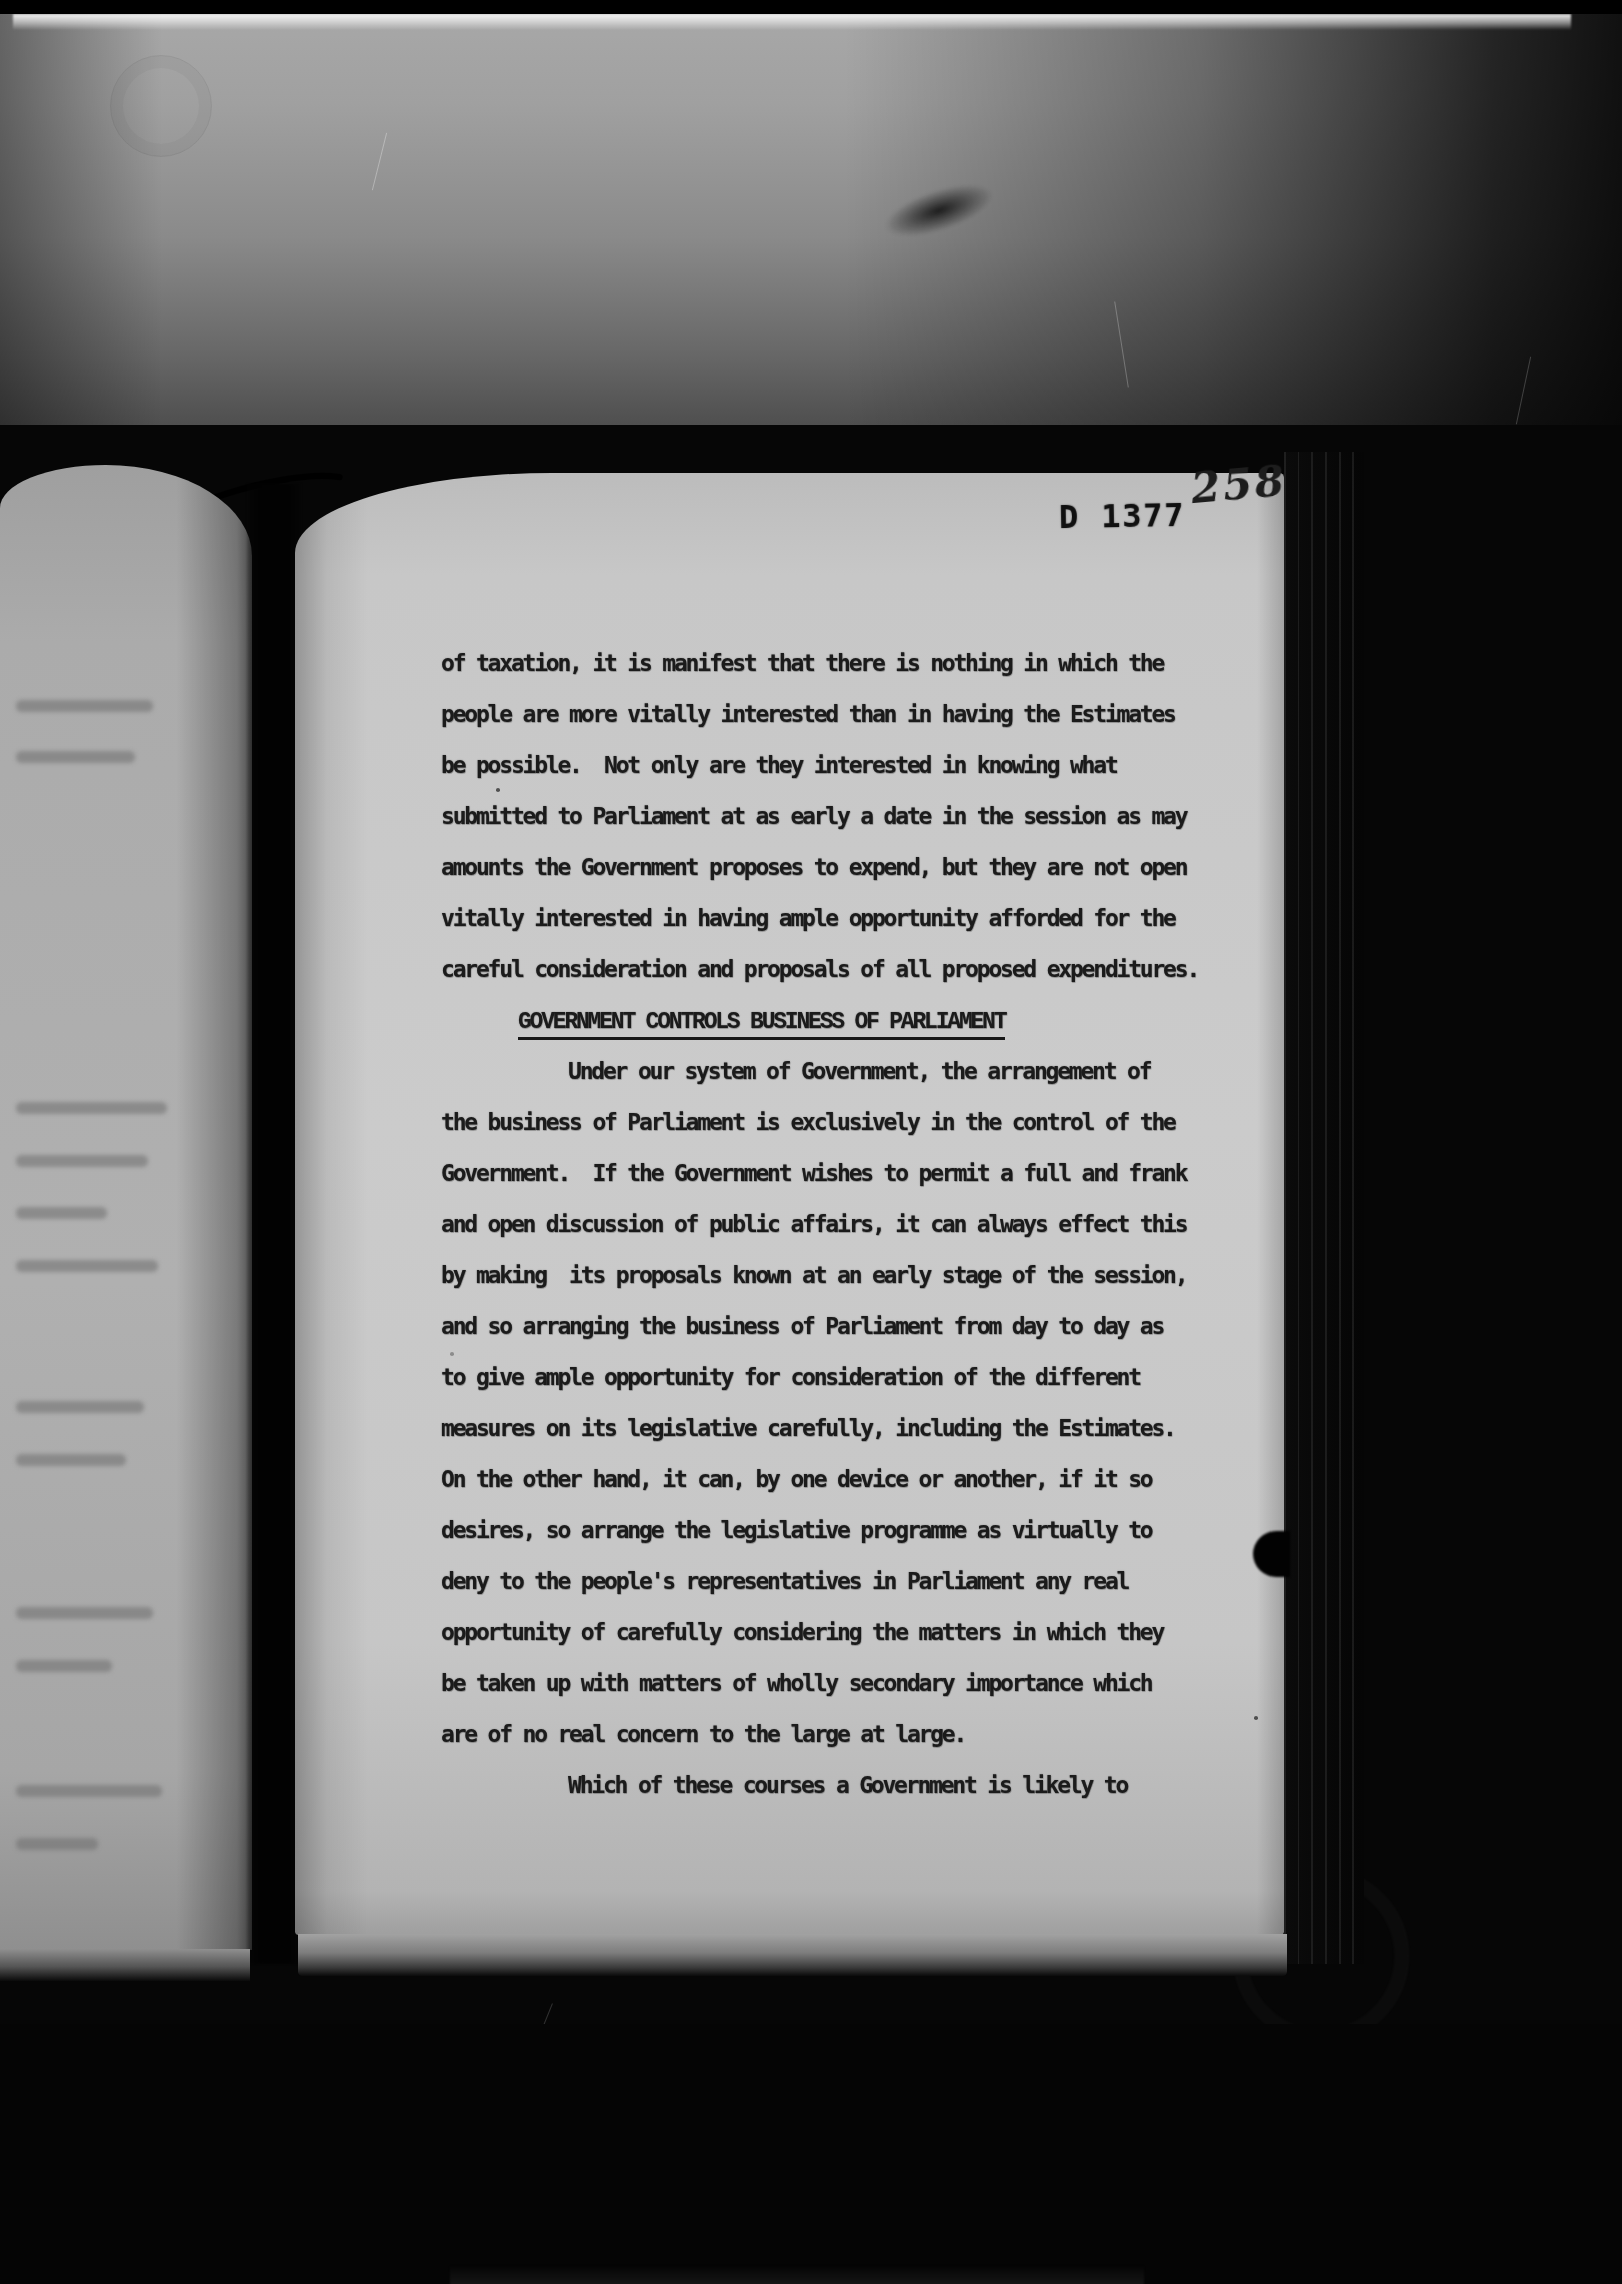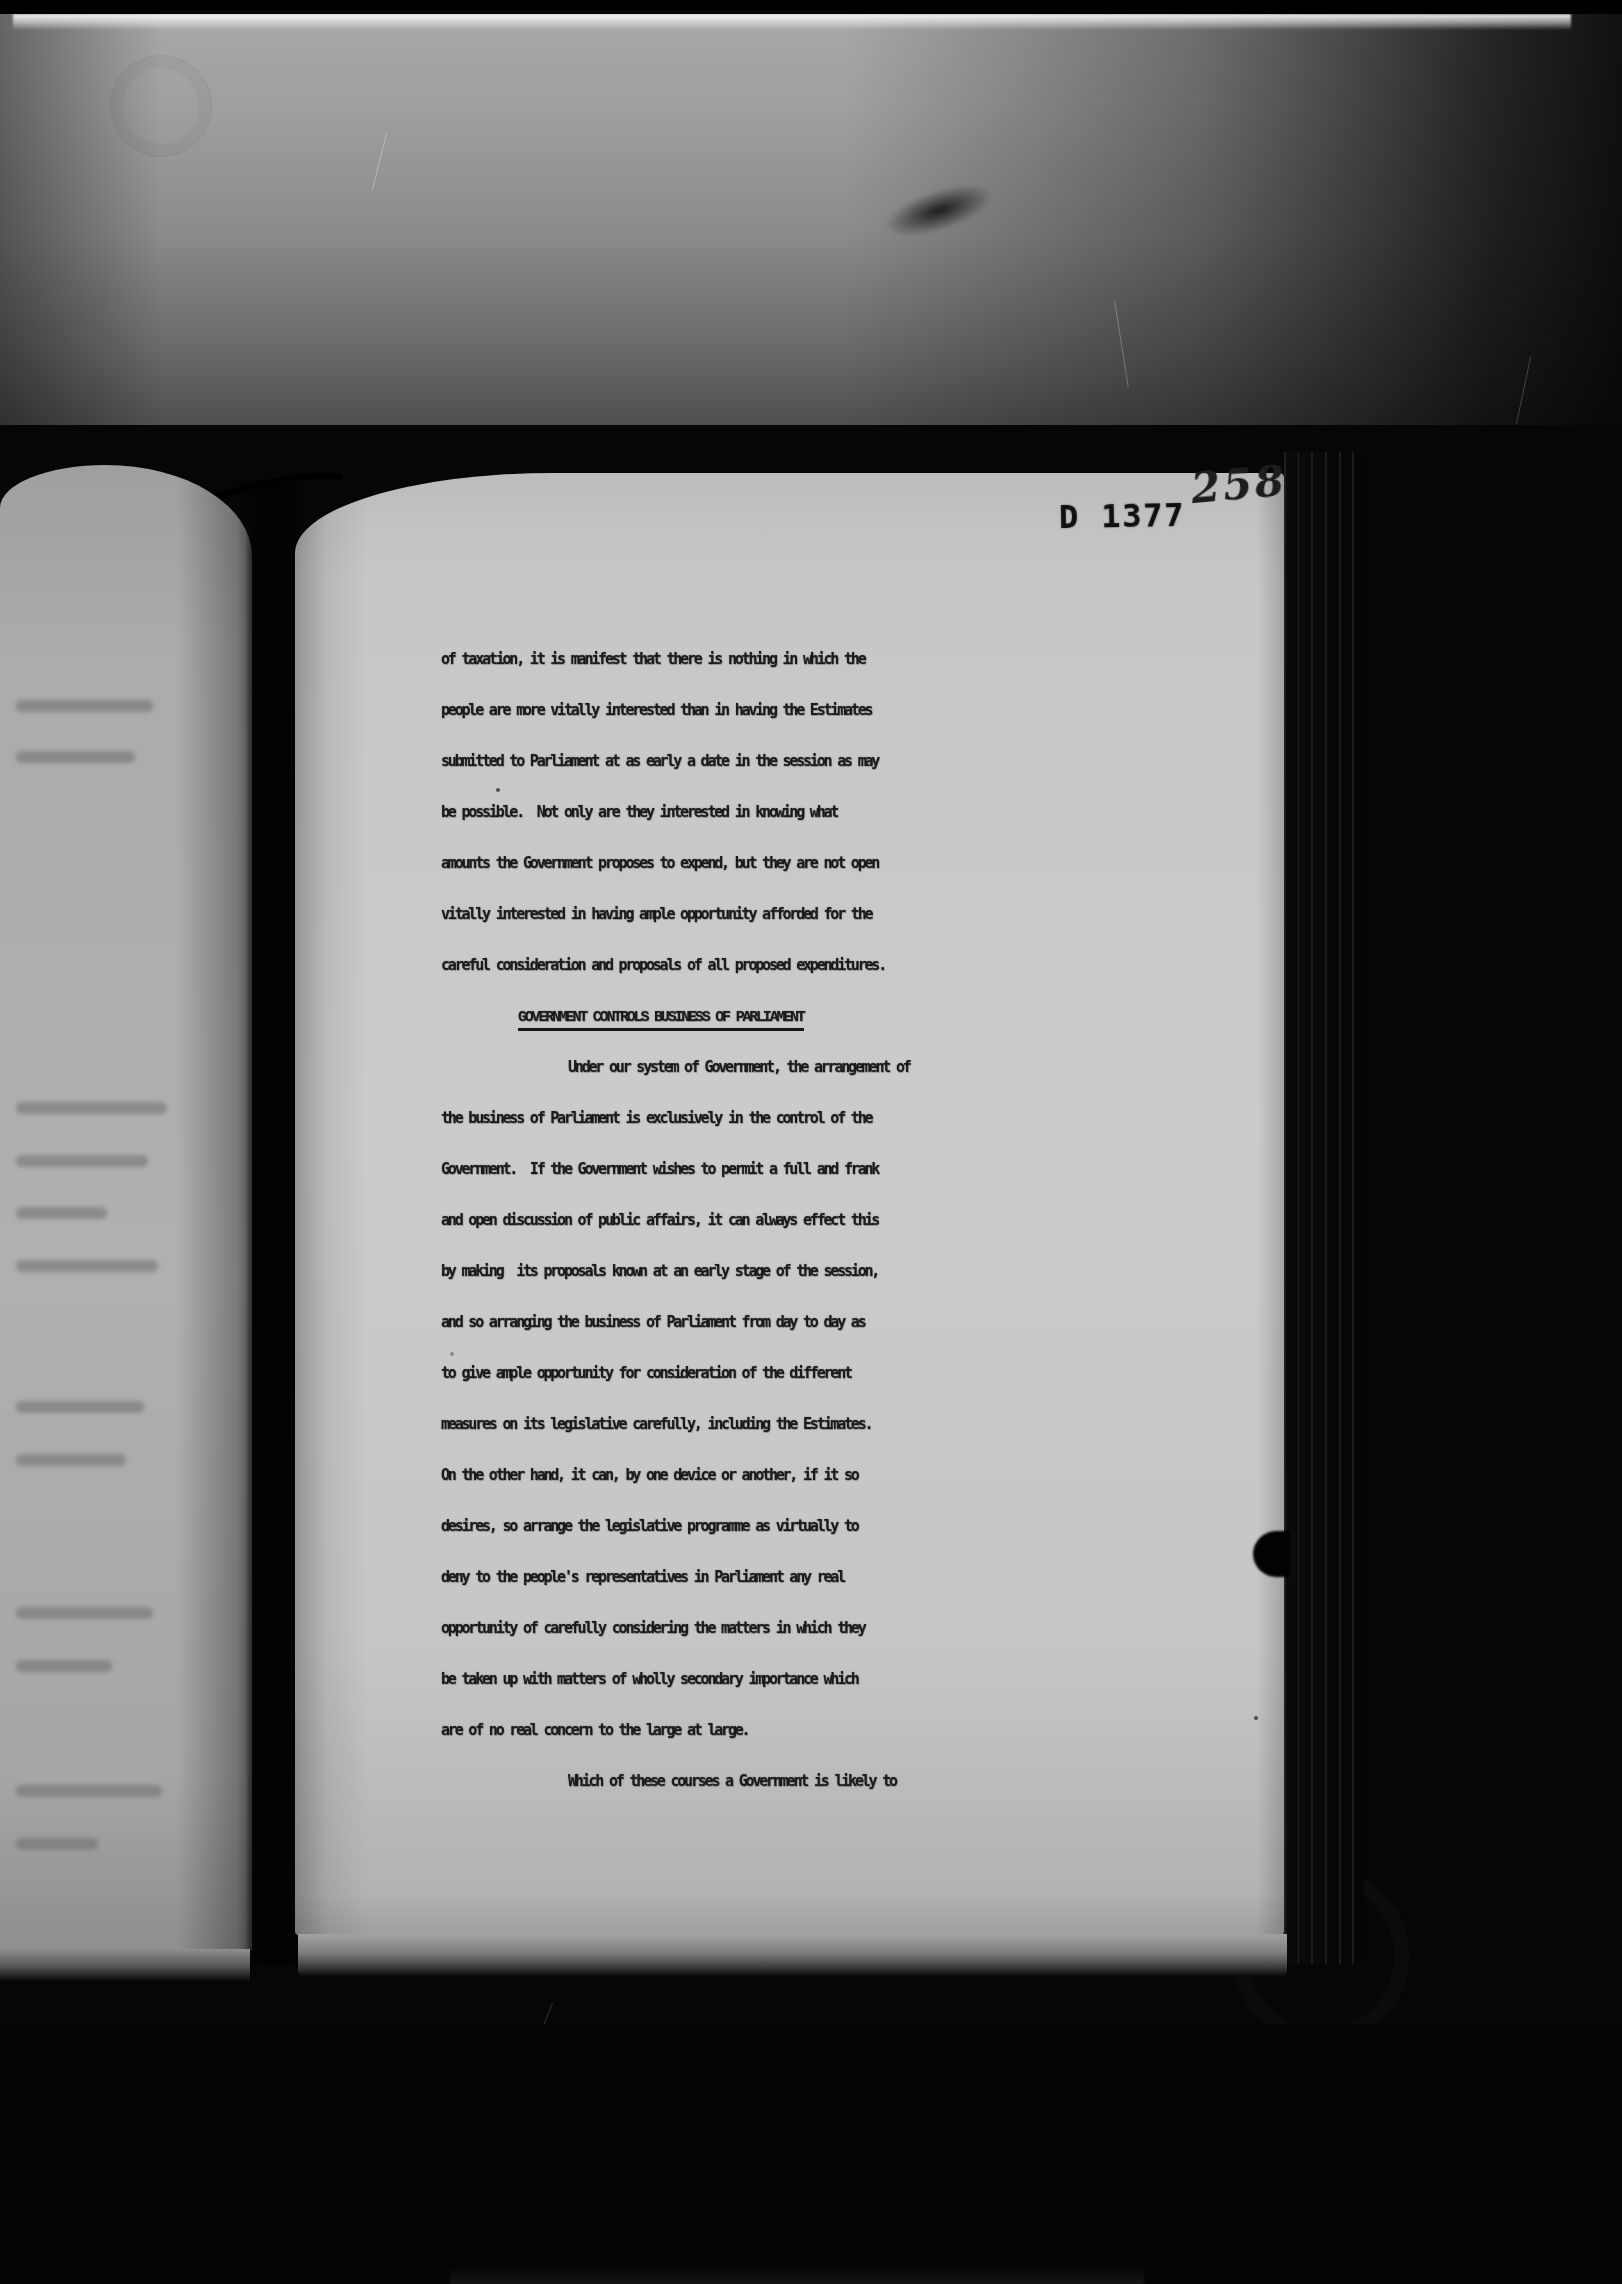--- a/index.html
+++ b/index.html
@@ -77,21 +77,21 @@
       linear-gradient(270deg, rgba(0,0,0,.18) 0px, rgba(0,0,0,0) 27px),
       linear-gradient(180deg,#bcbcbc 0%,#c7c7c7 7%,#cbcbcb 45%,#c6c6c6 80%,#b3b3b3 97%,#9f9f9f 100%);
     border-radius:26% 4.6px 3.7px 3.7px / 80px 4.6px 3.7px 3.7px;
   }
   .page-speck { width:4.1px; height:3.7px; background:rgba(30,30,30,.7); border-radius:50%; filter:blur(0.5px); }
 
   
   .text-block {
     left:146px; top:177px; width:777px;
     font-family:"DejaVu Sans Mono", monospace;
-    font-size:15px; font-weight:700; letter-spacing:-2.2px;
+    font-size:23px; font-weight:700; letter-spacing:-2.2px;
     color:#1b1b1b; filter:blur(0.2px);
     text-shadow:0 0 1.4px rgba(25,25,25,.45), 0.5px 0.5px 0 rgba(40,40,40,.25);
   }
   .text-block .line { position:static; display:block; height:51px; white-space:pre; }
   .text-block .indent { padding-left:127px; }
   .text-block .heading { }
   .heading-inner { position:static; display:inline-block; margin-left:77px;
     border-bottom:3.2px solid #181818; padding-bottom:2.3px;font-family:Liberation Mono, monospace; }
 
   .stamp {
@@ -180,22 +180,22 @@
   <div class="gutter"></div>
 
   <div class="page-edges"></div>
 
   <div class="main-page">
     <div class="page-number">258</div>
     <div class="stamp">D 1377</div>
     <div class="text-block">
         <div class="line body">of taxation, it is manifest that there is nothing in which the</div>
         <div class="line body">people are more vitally interested than in having the Estimates</div>
+        <div class="line body">be possible.  Not only are they interested in knowing what</div>
         <div class="line body">submitted to Parliament at as early a date in the session as may</div>
-        <div class="line body">be possible.  Not only are they interested in knowing what</div>
         <div class="line body">amounts the Government proposes to expend, but they are not open</div>
         <div class="line body">vitally interested in having ample opportunity afforded for the</div>
         <div class="line body">careful consideration and proposals of all proposed expenditures.</div>
         <div class="line heading"><span class="heading-inner">GOVERNMENT CONTROLS BUSINESS OF PARLIAMENT</span></div>
         <div class="line indent">Under our system of Government, the arrangement of</div>
         <div class="line body">the business of Parliament is exclusively in the control of the</div>
         <div class="line body">Government.  If the Government wishes to permit a full and frank</div>
         <div class="line body">and open discussion of public affairs, it can always effect this</div>
         <div class="line body">by making  its proposals known at an early stage of the session,</div>
         <div class="line body">and so arranging the business of Parliament from day to day as</div>

